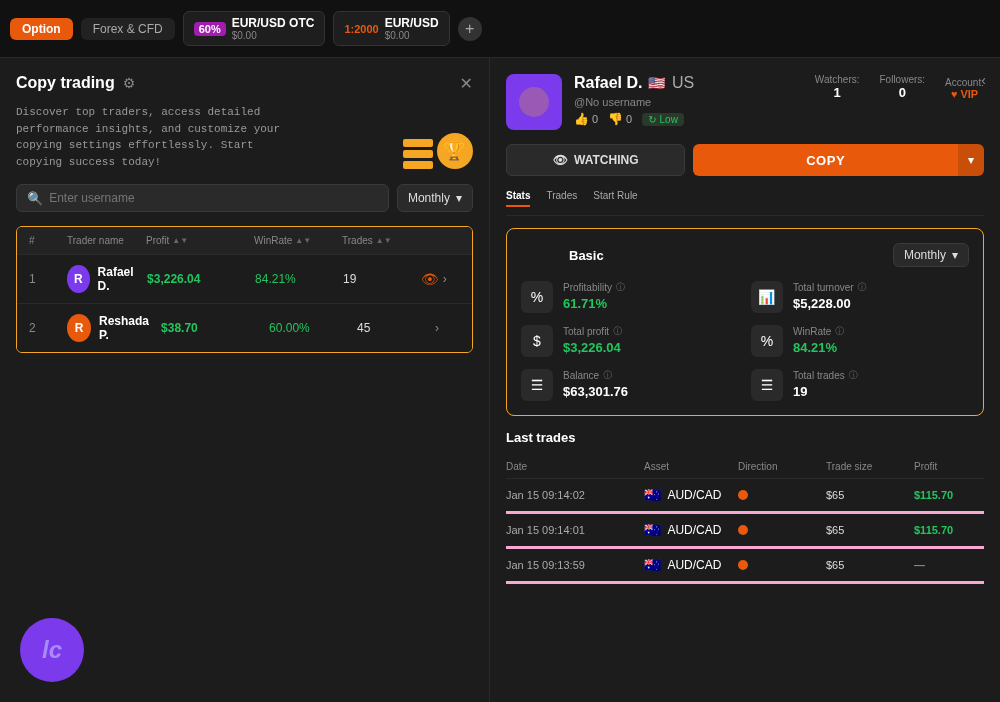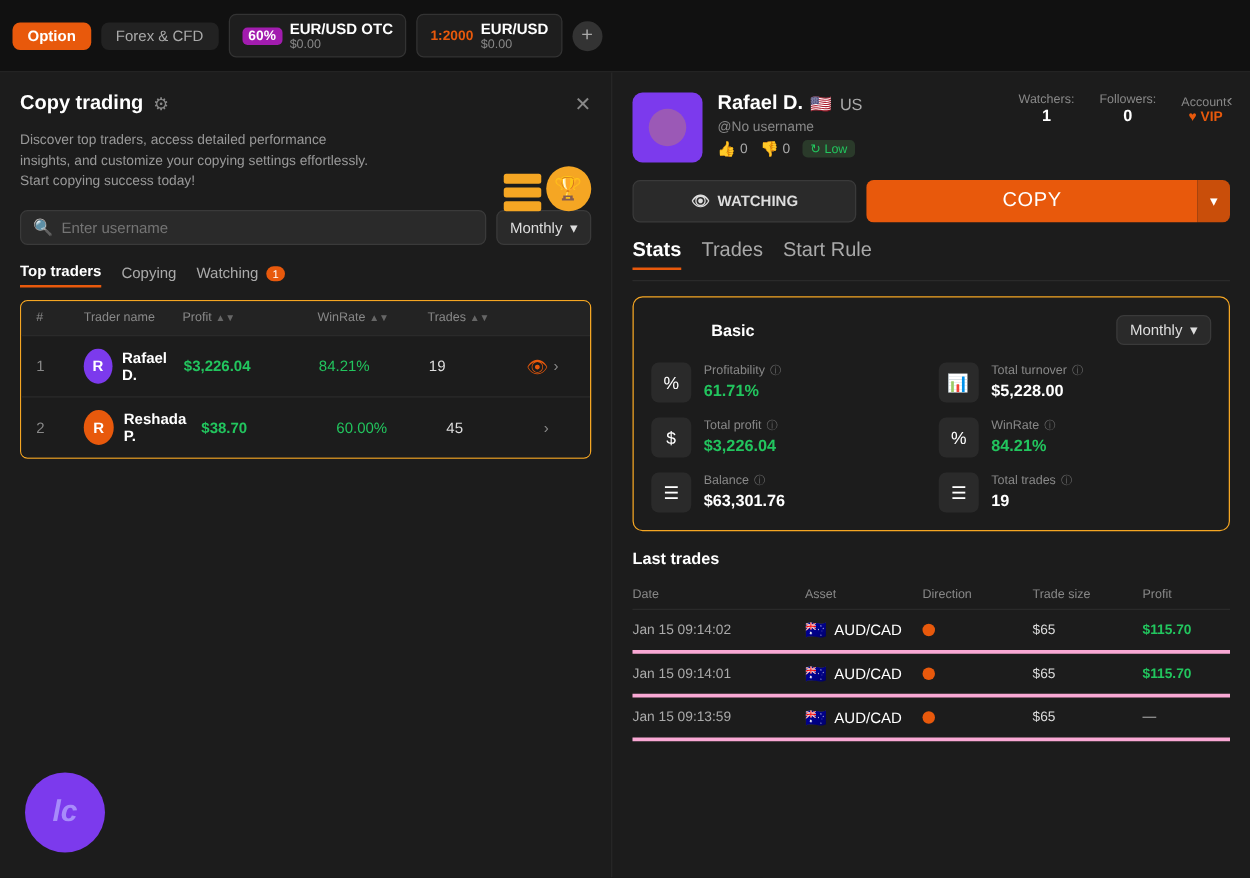--- a/index.html
+++ b/index.html
@@ -125,20 +125,21 @@
       color: #888;
       cursor: pointer;
       font-size: 16px;
     }
     .panel-desc {
       font-size: 11px;
       color: #999;
       line-height: 1.5;
       margin-bottom: 14px;
       max-width: 280px;
+      font-family: Liberation Mono, monospace;
     }
     .search-row {
       display: flex;
       gap: 8px;
       margin-bottom: 14px;
     }
     .search-input-wrap {
       flex: 1;
       background: #2a2a2a;
       border: 1px solid #3a3a3a;
@@ -299,21 +300,21 @@
       display: flex;
       align-items: center;
       gap: 6px;
       margin-bottom: 4px;
     }
     .profile-name {
       font-size: 16px;
       font-weight: 700;
     }
     .flag { font-size: 14px; }
-    .country { font-size: 13px; color: #aaa; }
+    .country { font-size: 16px; color: #aaa; }
     .username { font-size: 11px; color: #888; margin-bottom: 4px; }
     .reactions {
       display: flex;
       align-items: center;
       gap: 10px;
     }
     .reaction-item {
       display: flex;
       align-items: center;
       gap: 3px;
@@ -372,22 +373,22 @@
       display: flex;
       border-radius: 6px;
       overflow: hidden;
     }
     .copy-btn {
       flex: 1;
       background: #e8590c;
       border: none;
       padding: 8px 20px;
       color: #fff;
-      font-size: 16px;
-      font-weight: 400;
+      font-size: 13px;
+      font-weight: 700;
       cursor: pointer;
       letter-spacing: 0.5px;
     }
     .copy-dropdown {
       background: #c94e0a;
       border: none;
       padding: 8px 10px;
       color: #fff;
       cursor: pointer;
       font-size: 12px;
@@ -395,21 +396,21 @@
 
     
     .stats-tabs {
       display: flex;
       gap: 16px;
       margin-bottom: 12px;
       border-bottom: 1px solid #2a2a2a;
       padding-bottom: 8px;
     }
     .stats-tab {
-      font-size: 16px;
+      font-size: 10px;
       color: #aaa;
       cursor: pointer;
       padding-bottom: 4px;
     }
     .stats-tab.active {
       color: #fff;
       border-bottom: 2px solid #e8590c;
       font-weight: 600;
     }
 
@@ -628,32 +629,20 @@
       <div class="search-input-wrap">
         <span class="search-icon">🔍</span>
         <input type="text" placeholder="Enter username" style="">
       </div>
       <div class="monthly-dropdown">
         <span>Monthly</span>
         <span>▾</span>
       </div>
     </div>
 
-    <div class="tabs-row">
-      <div class="tab-item active">
-        <span>Top traders</span>
-      </div>
-      <div class="tab-item">
-        <span>Copying</span>
-      </div>
-      <div class="tab-item">
-        <span>Watching</span>
-        <span class="tab-badge">1</span>
-      </div>
-    </div>
 
     <div class="traders-table">
       <div class="table-header">
         <span>#</span>
         <span>Trader name</span>
         <span class="th-sort">
           <span>Profit</span>
           <span class="sort-icon">▲▼</span>
         </span>
         <span class="th-sort">

